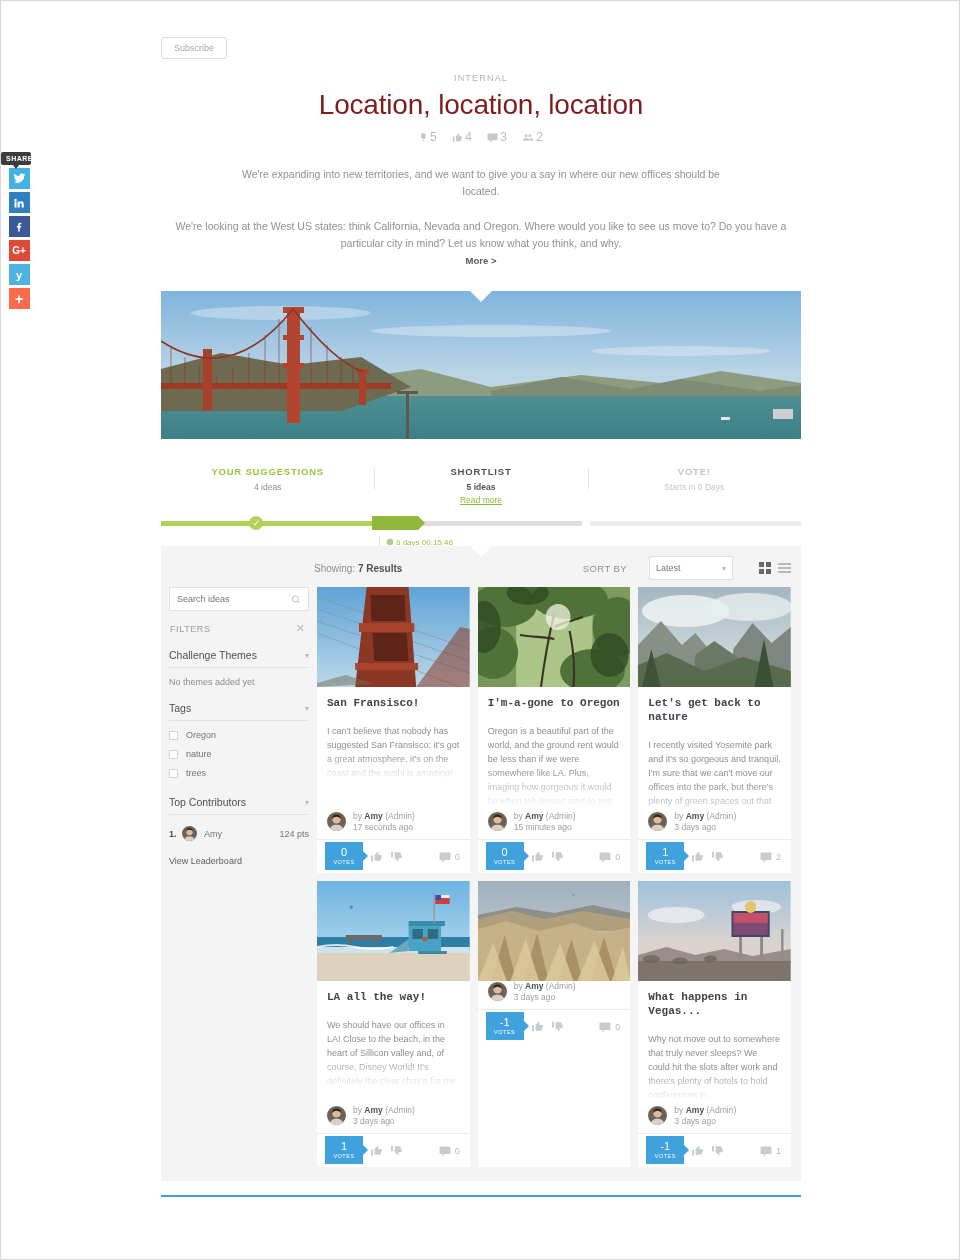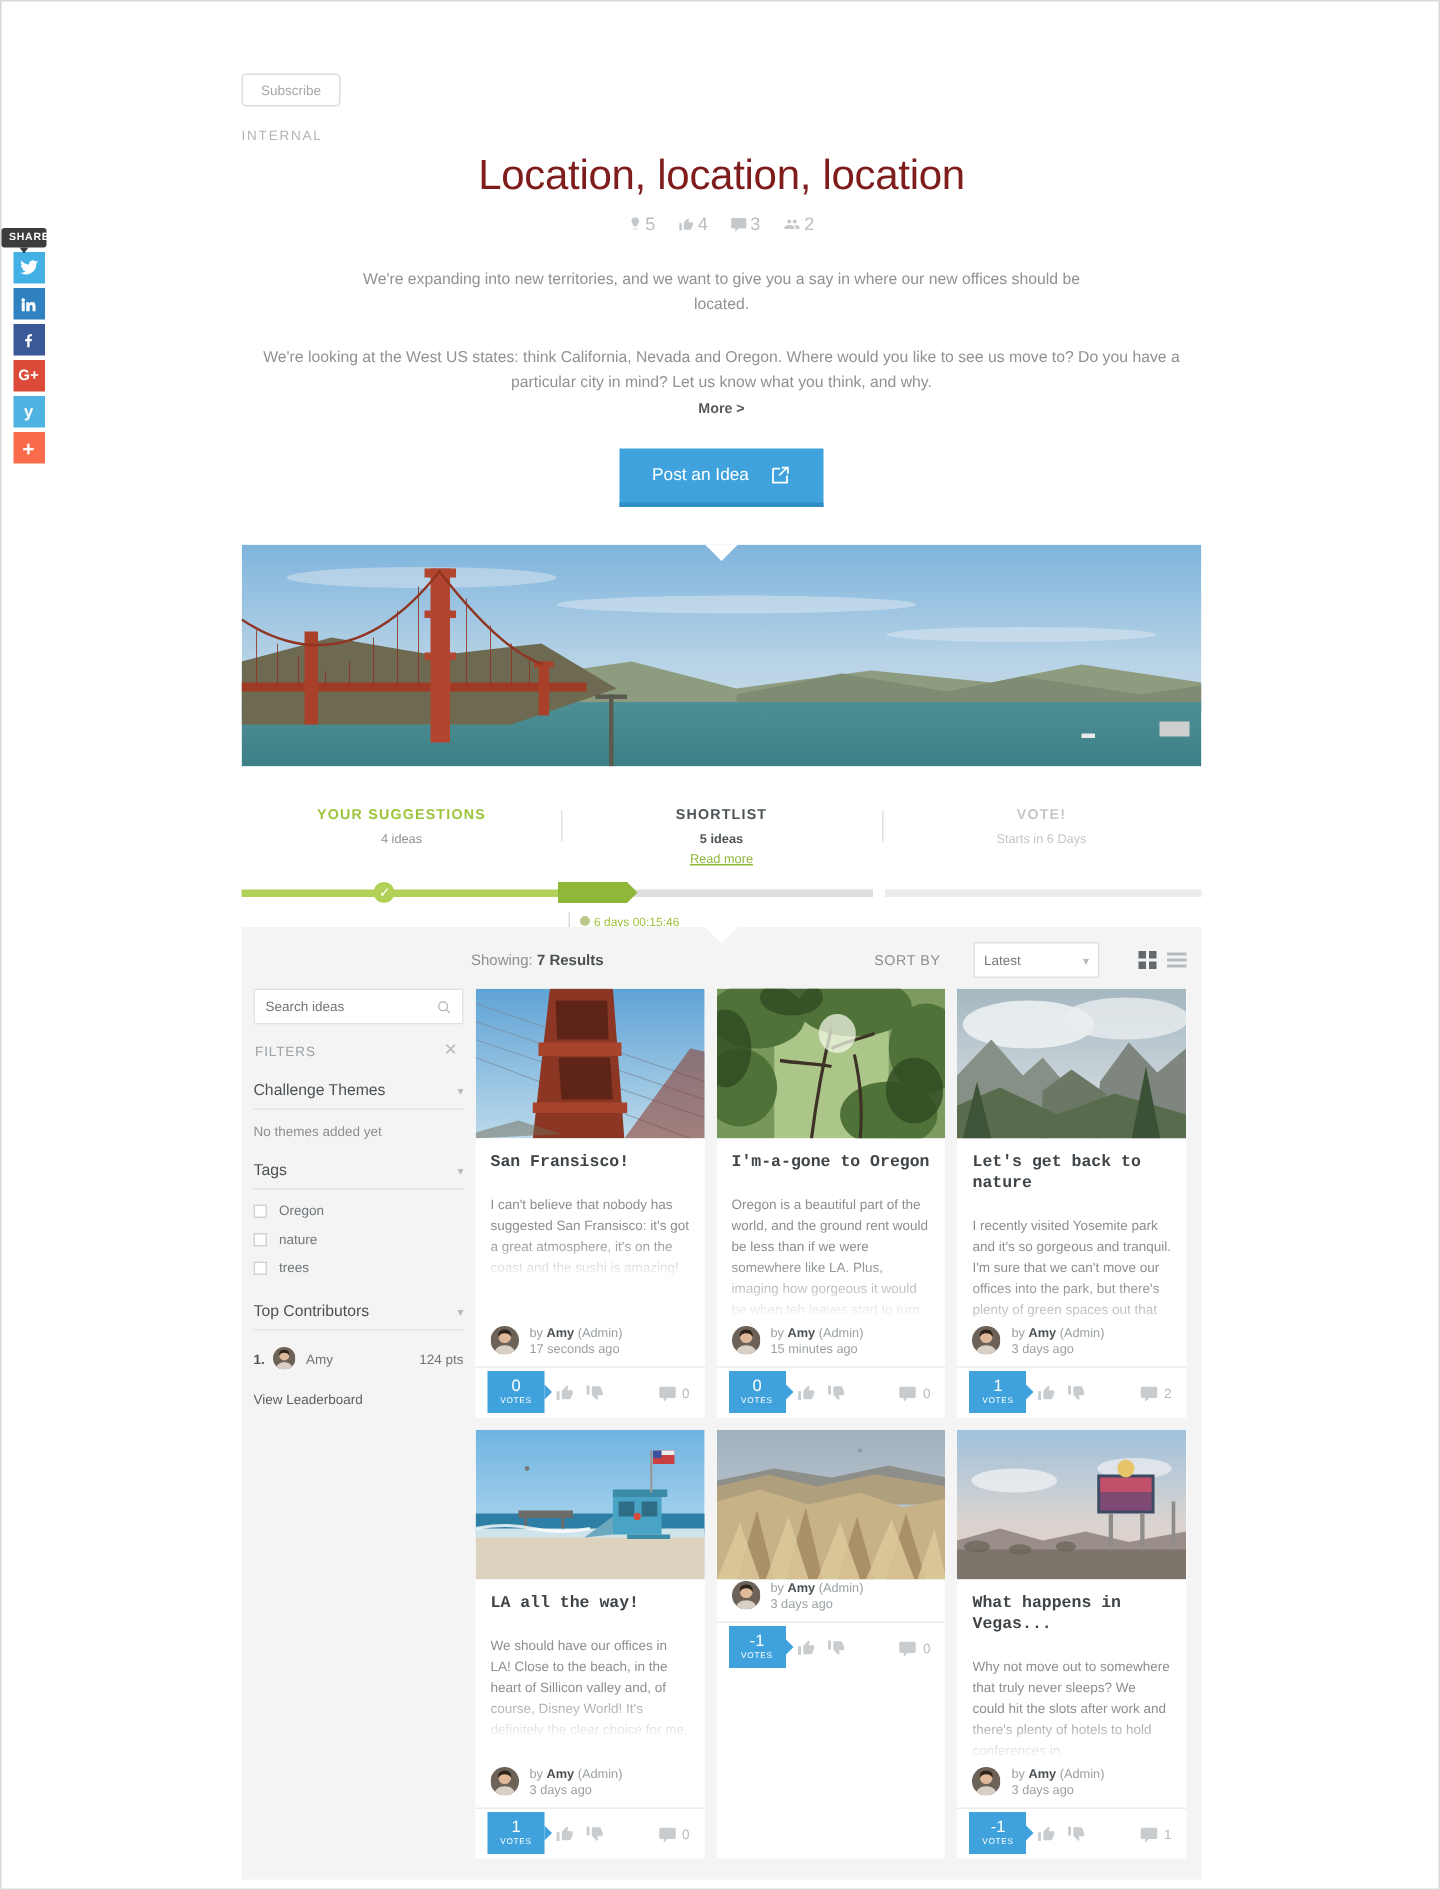--- a/index.html
+++ b/index.html
@@ -45,30 +45,30 @@
   .sb-tw { background: #44b1e4; }
   .sb-li { background: #2f82bf; }
   .sb-fb { background: #3b5998; }
   .sb-gp { background: #dc4a38; }
   .sb-ya { background: #4eb3e0; }
   .sb-more { background: #fa6b4c; }
 
   
   .wrap { position: absolute; left: 160px; top: 0; width: 640px; }
 
-  .subscribe-row { padding-top: 48px; }
+  .subscribe-row { padding-top: 36px; }
   .subscribe-btn {
     display: inline-block;
     border: 1px solid #dcdcdc; background: #fff; border-radius: 3px;
     color: #a7a7a7; font-size: 9px; padding: 5px 12px;
     cursor: pointer;
   }
 
   .kicker {
-    text-align: left; color: #b4b4b4; font-size: 9px;
+    text-align: center; color: #b4b4b4; font-size: 9px;
     letter-spacing: 1.2px; margin-top: 14px;
   }
   .title {
     text-align: center; color: #7f1d1d;
     font-size: 28px; font-weight: normal; margin-top: 6px;
     letter-spacing: -0.2px;
   }
   .stats {
     text-align: center; margin-top: 9px;
     color: #b9bdc0; font-size: 12px;
@@ -333,30 +333,20 @@
         <svg width="12" height="11" viewBox="0 0 24 24" fill="#c5c9cc">
             <path d="M16 11a3 3 0 100-6 3 3 0 000 6zm-8 0a3 3 0 100-6 3 3 0 000 6zm0 2c-2.3 0-7 1.2-7 3.5V19h14v-2.5C15 14.2 10.3 13 8 13zm8 0c-.3 0-.6 0-1 .1 1.2.8 2 2 2 3.4V19h6v-2.5c0-2.3-4.7-3.5-7-3.5z"></path>
           </svg><span>2</span>
       </span>
     </div>
 
     <p class="desc">We're expanding into new territories, and we want to give you a say in where our new offices should be located.</p>
     <p class="desc2">We're looking at the West US states: think California, Nevada and Oregon. Where would you like to see us move to? Do you have a particular city in mind? Let us know what you think, and why.</p>
     <a class="more-link" href="#">More &gt;</a>
 
-    <div class="post-idea-row">
-      <button class="post-idea-btn">
-        <span>Post an Idea</span>
-        <svg width="14" height="14" viewBox="0 0 24 24" fill="none" stroke="#fff" stroke-width="2">
-            <path d="M4 4h8M4 4v16h16v-8"></path>
-            <path d="M20 3l-9 9"></path>
-            <path d="M14 3h7v7"></path>
-          </svg>
-      </button>
-    </div>
 
     <div class="hero">
       <svg class="hero-img" viewBox="0 0 640 148" preserveAspectRatio="none">
         <defs>
           <linearGradient id="sky" x1="0" y1="0" x2="0" y2="1">
             <stop offset="0%" stop-color="#7fb4dd"></stop>
               <stop offset="55%" stop-color="#b9d4e6"></stop>
               <stop offset="100%" stop-color="#d8e4ea"></stop>
           </linearGradient>
           <linearGradient id="sea" x1="0" y1="0" x2="0" y2="1">

